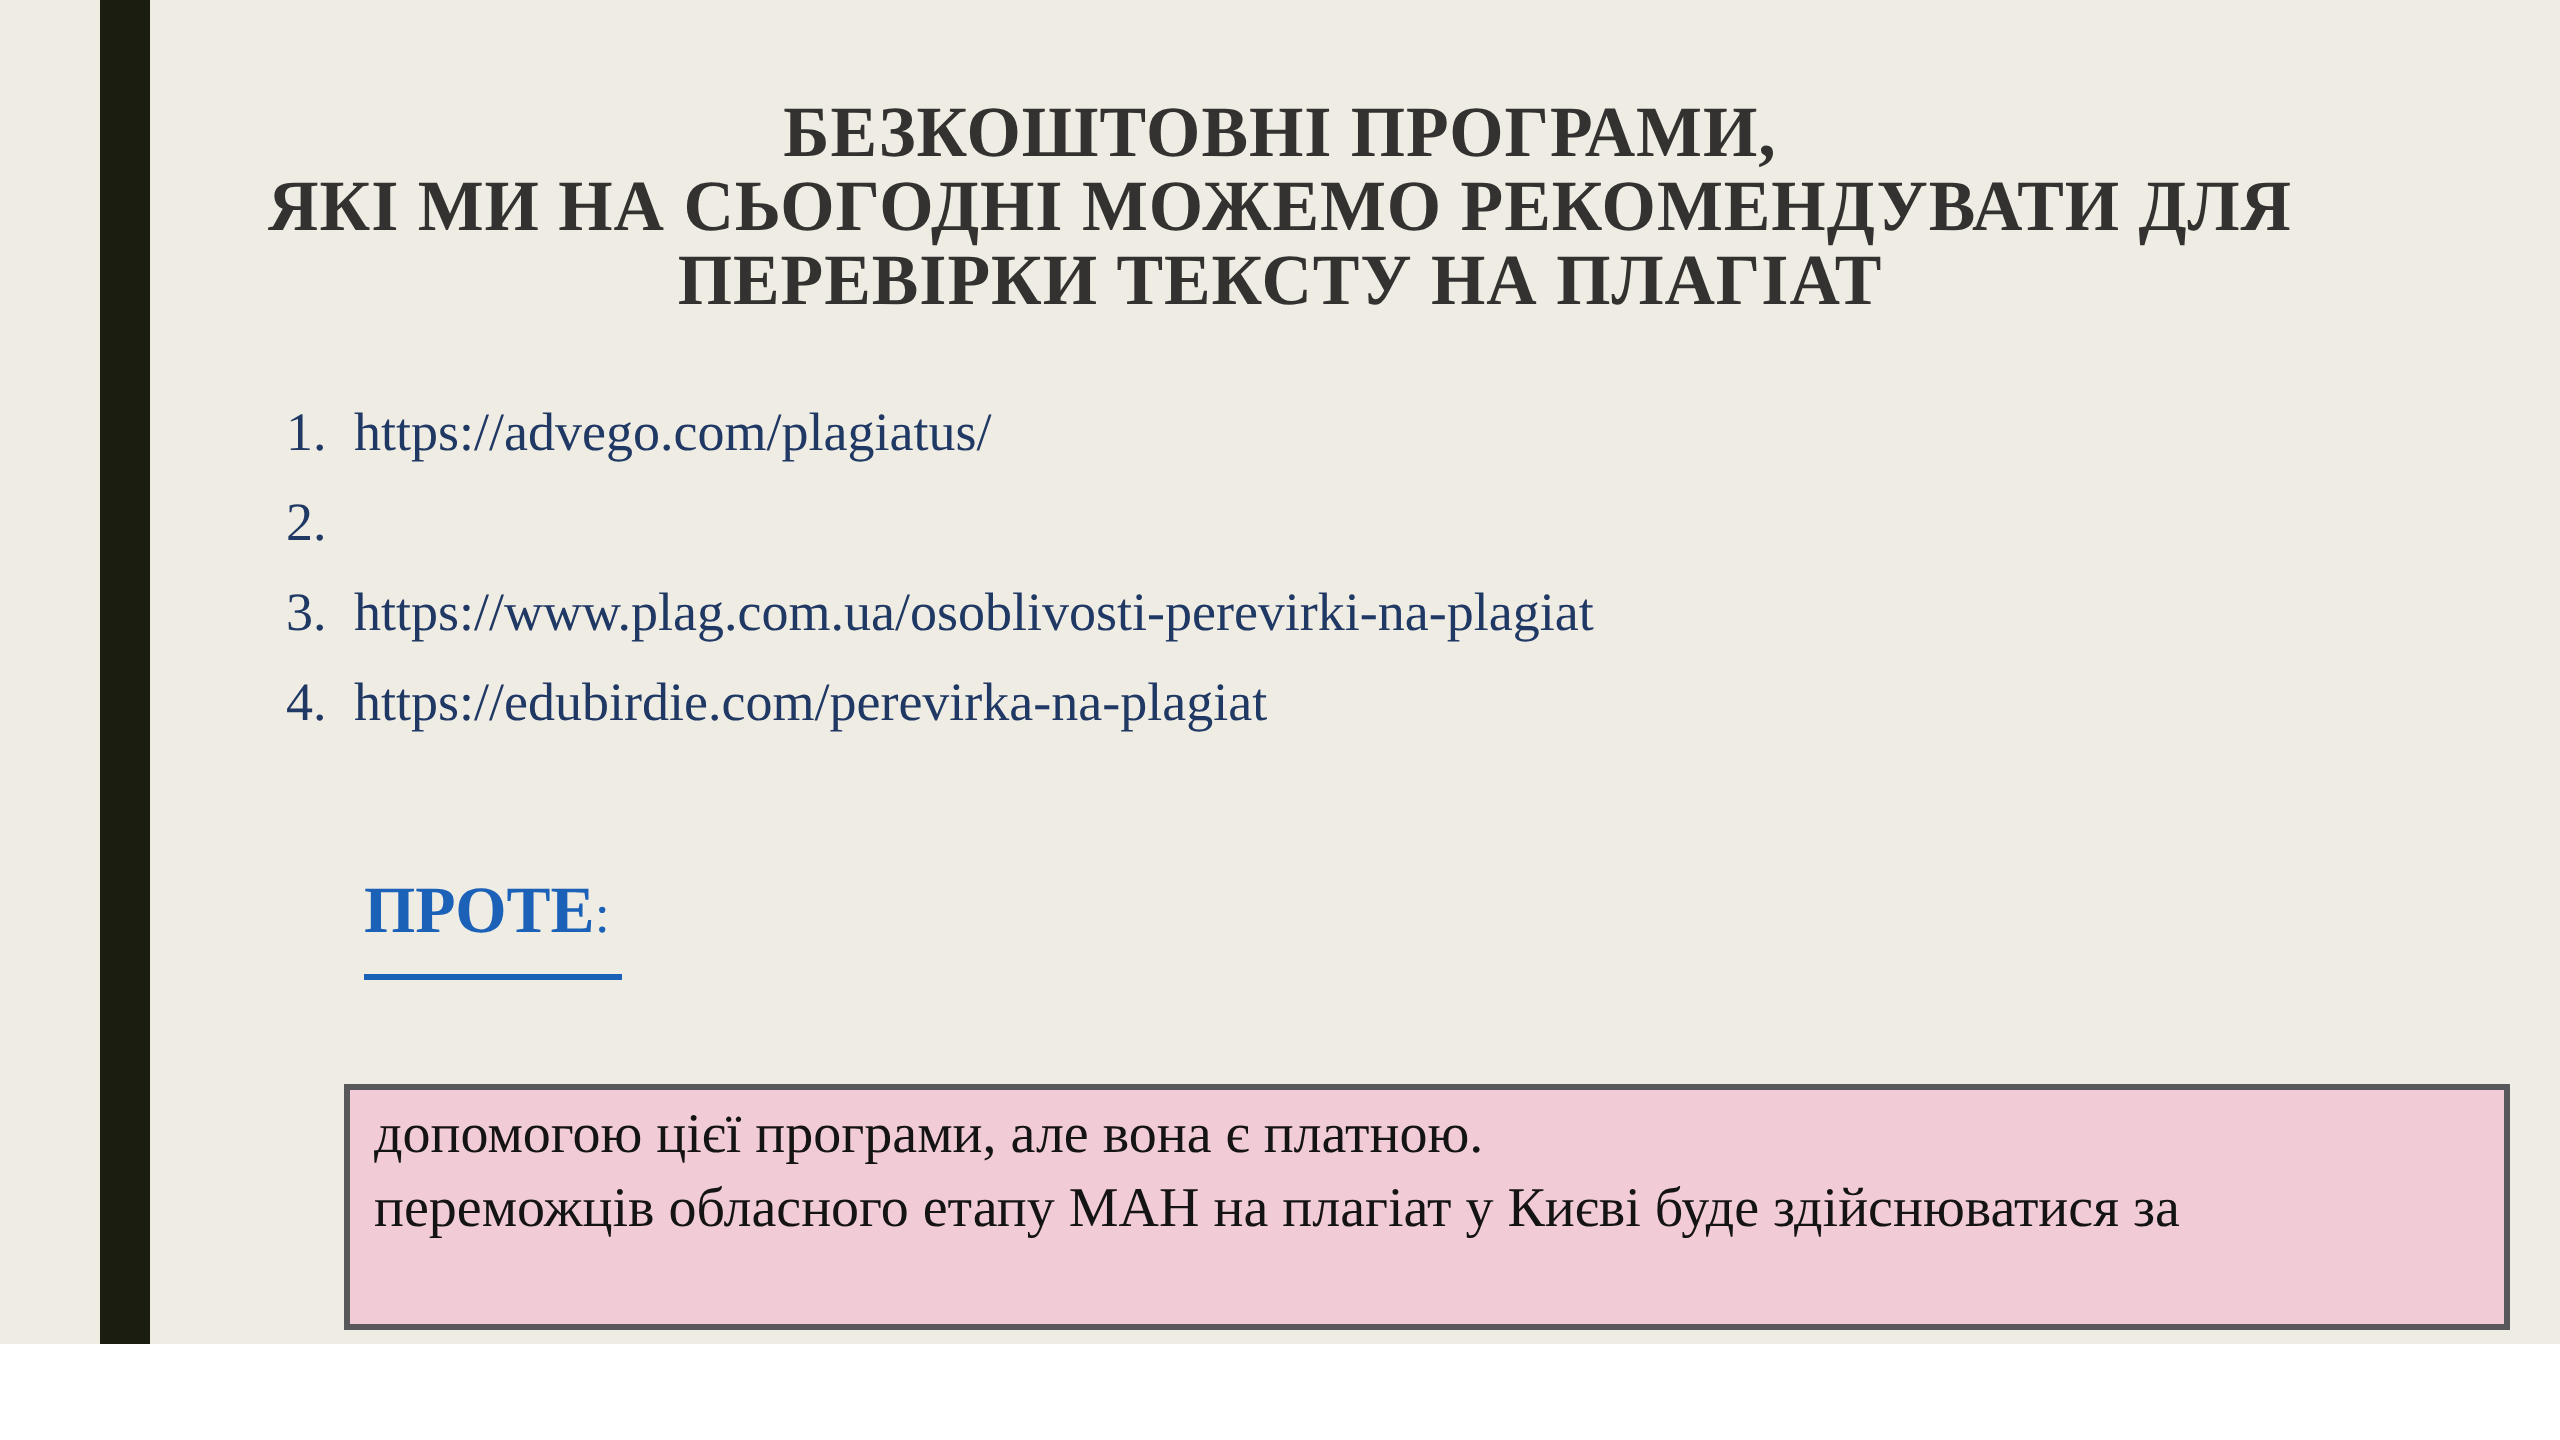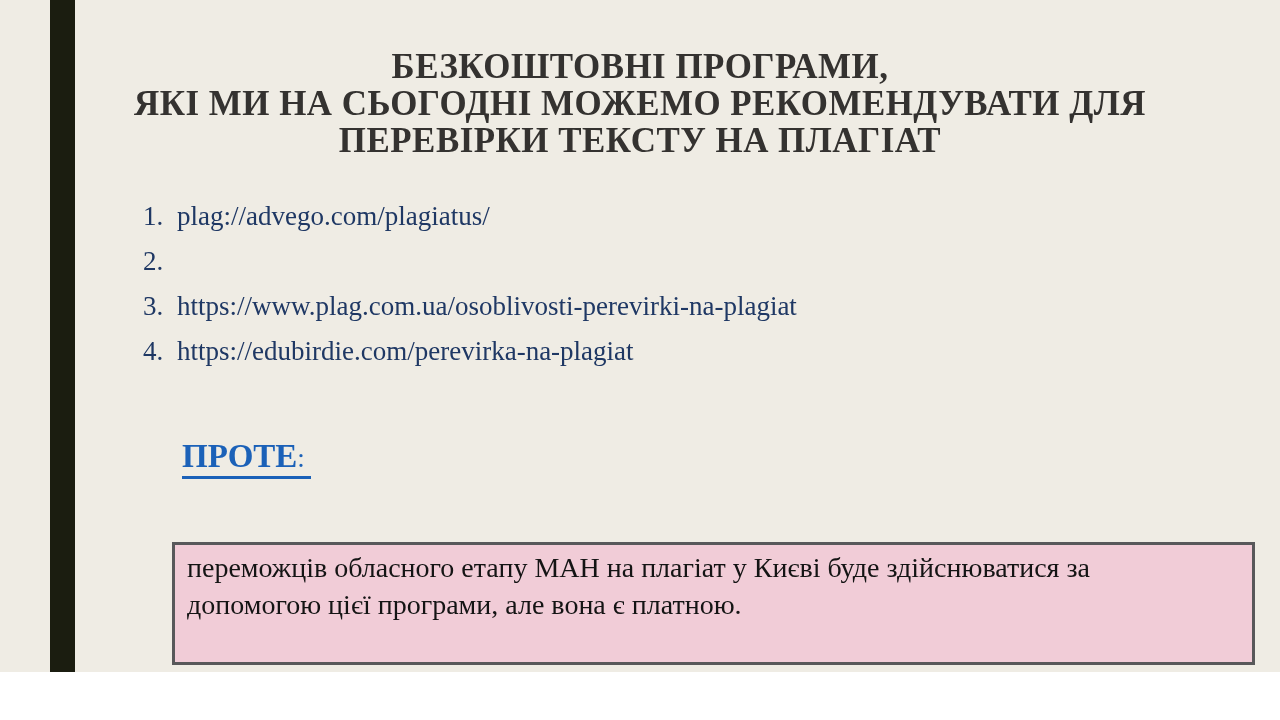--- a/index.html
+++ b/index.html
@@ -47,21 +47,21 @@
   .url-row .url { white-space:nowrap; }
   .however {
     position:absolute;
     left:182px; top:438px;
     color:#1B61B8;
     font-weight:bold;
     font-size:33px;
     line-height:36px;
     border-bottom:3px solid #1B61B8;
     padding-right:6px;
-    padding-bottom:0;
+    padding-bottom:12px;
   }
   .however .colon { font-size:27px; font-weight:normal; }
   .note-box {
     position:absolute;
     left:172px; top:542px;
     width:1083px; height:123px;
     box-sizing:border-box;
     background:#F1CCD7;
     border:3px solid #58585A;
     padding:4px 12px 0 12px;
@@ -87,35 +87,35 @@
 
   <div class="title">
     <div class="t-line">БЕЗКОШТОВНІ ПРОГРАМИ,</div>
     <div class="t-line">ЯКІ МИ НА СЬОГОДНІ МОЖЕМО РЕКОМЕНДУВАТИ ДЛЯ</div>
     <div class="t-line">ПЕРЕВІРКИ ТЕКСТУ НА ПЛАГІАТ</div>
   </div>
 
   <div class="url-list">
     <div class="url-row">
       <span class="num">1.</span>
-      <span class="url">plag://advego.com/plagiatus/</span>
+      <span class="url">https://advego.com/plagiatus/</span>
     </div>
     <div class="url-row">
       <span class="num">2.</span>
     </div>
     <div class="url-row">
       <span class="num">3.</span>
       <span class="url">https://www.plag.com.ua/osoblivosti-perevirki-na-plagiat</span>
     </div>
     <div class="url-row">
       <span class="num">4.</span>
       <span class="url">https://edubirdie.com/perevirka-na-plagiat</span>
     </div>
   </div>
 
   <div class="however"><span>ПРОТЕ</span><span class="colon">:</span></div>
 
   <div class="note-box">
+    <div class="note-line">допомогою цієї програми, але вона є платною.</div>
     <div class="note-line">переможців обласного етапу МАН на плагіат у Києві буде здійснюватися за</div>
-    <div class="note-line">допомогою цієї програми, але вона є платною.</div>
   </div>
 
 </div>
 
 </body></html>

